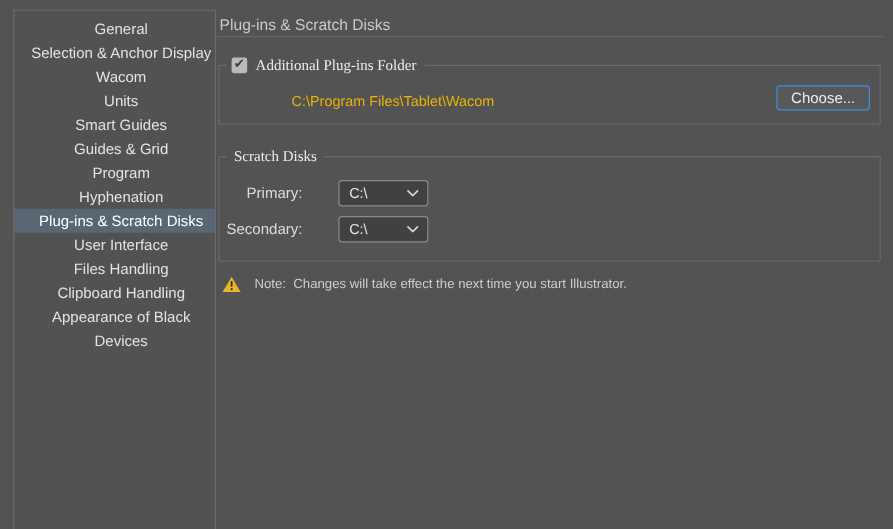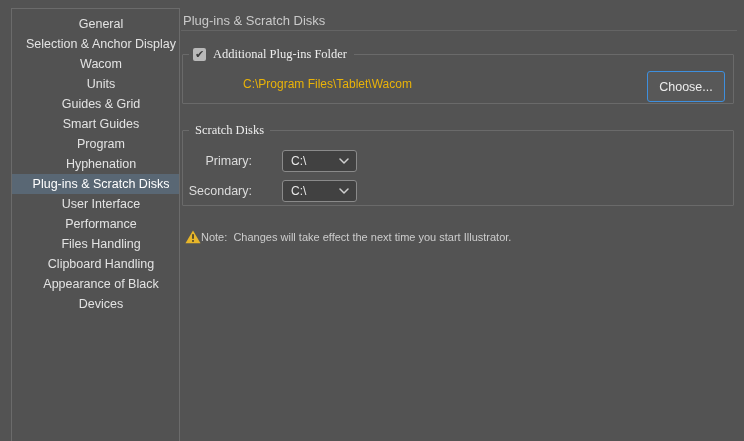--- a/index.html
+++ b/index.html
@@ -38,21 +38,21 @@
   .header-divider {
     position:absolute; left:18px; right:7px; top:30px; height:1px;
     background:#646464;
   }
 
   .groupbox {
     position:absolute; left:19px; width:552px;
     border:1px solid #6a6a6a; border-radius:1px;
   }
   .group-plugins { top:54px; height:50px; }
-  .group-scratch { top:130px; height:76px; }
+  .group-scratch { top:130px; height:88px; }
 
   .legend {
     position:absolute; top:-8px; left:6px;
     display:flex; align-items:center; gap:7px;
     background:#535353; padding:0 7px 0 4px;
     height:15px; line-height:15px;
     font-size:12.5px; color:#efefef; white-space:nowrap;
   }
   .legend-text { color:#ededed;font-family:Liberation Serif, serif; }
   .group-scratch .legend { color:#d9d9d9; padding:0 6px; }
@@ -66,21 +66,21 @@
   .checkbox .check {
     font-size:11px; line-height:13px; color:#3b3b3b; font-weight:bold;
   }
 
   .plugins-path {
     position:absolute; left:12px; top:22px;
     font-size:12px; color:#eab308; white-space:nowrap;margin-left:48px;
   }
   .choose-btn {
     position:absolute; right:8px; top:16px;
-    width:78px; height:31px;
+    width:78px; height:21px;
     background:#585858;
     border:1.5px solid #3e8fde; border-radius:3px;
     color:#ececec; font-size:12.5px;
     font-family:"Liberation Sans","DejaVu Sans",sans-serif;
     display:flex; align-items:center; justify-content:center;
     cursor:pointer;
   }
 
   .disk-row {
     position:absolute; left:0; height:22px;
@@ -99,41 +99,40 @@
     border:1px solid #8a8a8a; border-radius:3px;
     display:flex; align-items:center;
     padding:0 7px 0 8px;
     cursor:pointer;
   }
   .dropdown-value { flex:1; font-size:12px; color:#e8e8e8; }
   .dropdown svg { flex:0 0 auto; }
 
   .note-row {
     position:absolute; left:22px; top:230px;
-    display:flex; align-items:center; gap:0;
+    display:flex; align-items:center; gap:11px;
   }
   .note-text {
     font-size:11px; color:#cdcdcd; white-space:pre-wrap;
   }
 </style>
 </head>
 <body>
 
 <div class="sidebar">
   <div class="sb-item">General</div>
   <div class="sb-item">Selection &amp; Anchor Display</div>
   <div class="sb-item">Wacom</div>
   <div class="sb-item">Units</div>
+  <div class="sb-item">Smart Guides</div>
   <div class="sb-item">Guides &amp; Grid</div>
-  <div class="sb-item">Smart Guides</div>
   <div class="sb-item">Program</div>
   <div class="sb-item">Hyphenation</div>
   <div class="sb-item selected">Plug-ins &amp; Scratch Disks</div>
   <div class="sb-item">User Interface</div>
-  <div class="sb-item">Performance</div>
   <div class="sb-item">Files Handling</div>
   <div class="sb-item">Clipboard Handling</div>
   <div class="sb-item">Appearance of Black</div>
   <div class="sb-item">Devices</div>
 </div>
 
 <div class="main">
 
   <div class="panel-header">Plug-ins &amp; Scratch Disks</div>
   <div class="header-divider"></div>

